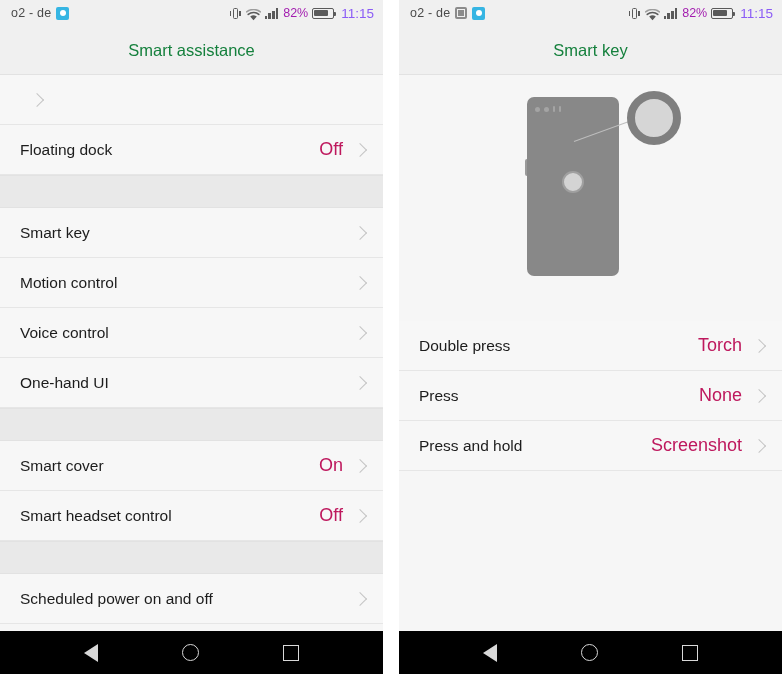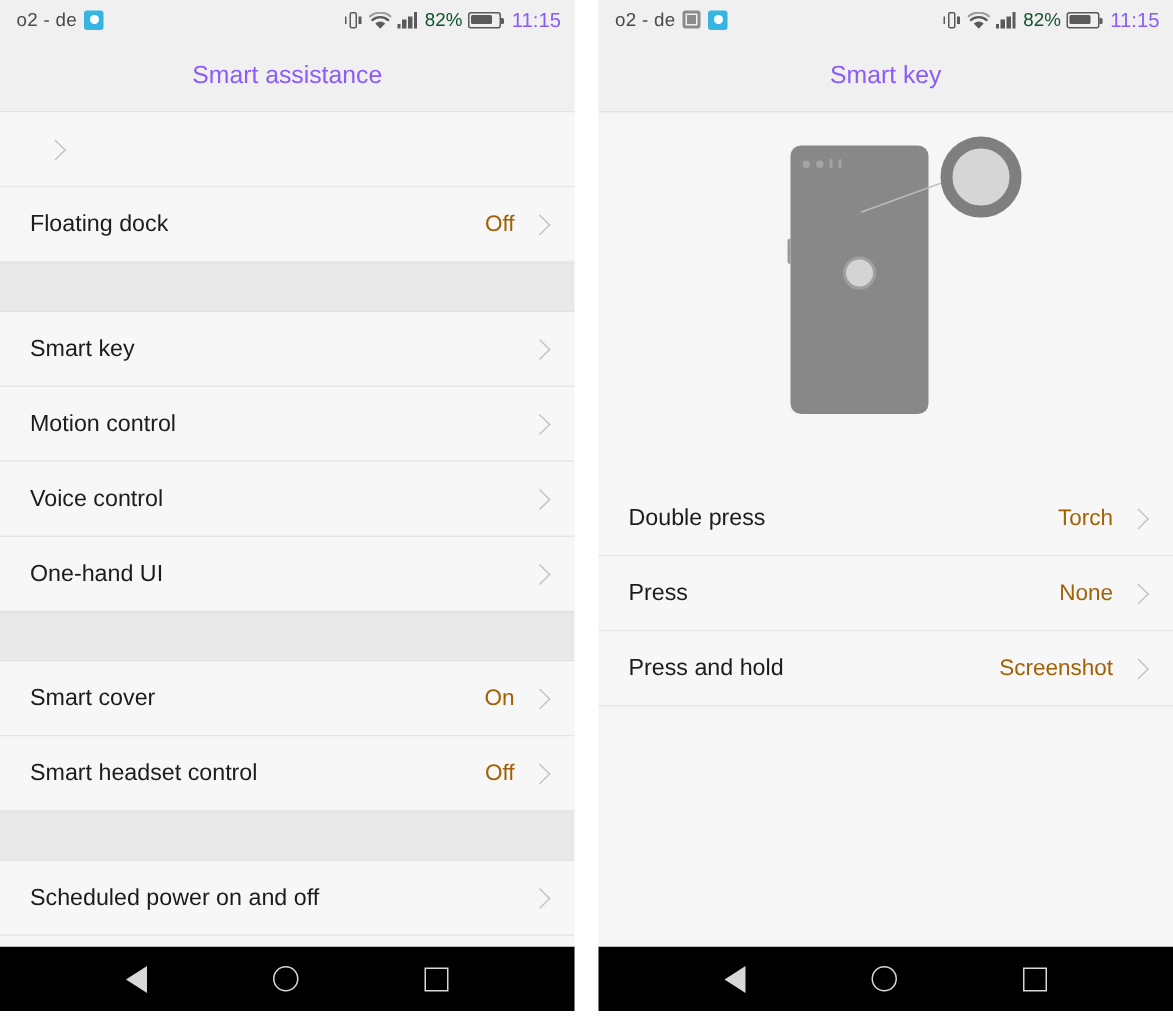--- a/index.html
+++ b/index.html
@@ -123,21 +123,21 @@
     display: block;
     width: 2.4px;
     background: #5a5a5a;
   }
   .icon-signal i:nth-child(1) { height: 3px; }
   .icon-signal i:nth-child(2) { height: 5.5px; }
   .icon-signal i:nth-child(3) { height: 8px; }
   .icon-signal i:nth-child(4) { height: 10.5px; }
   .batt-text {
     font-size: 12.5px;
-    color: #14532d;
+    color: #a21caf;
     margin-left: 1px;
   }
   .icon-battery {
     width: 22px; height: 11px;
     border: 1.4px solid #5a5a5a;
     border-radius: 2px;
     position: relative;
     box-sizing: border-box;
     flex: 0 0 22px;
   }
@@ -168,21 +168,21 @@
     height: 48px;
     background: #f0f0f0;
     display: flex;
     align-items: center;
     justify-content: center;
     flex: 0 0 48px;
     border-bottom: 1px solid #e2e2e2;
   }
   .titlebar .title {
     font-size: 16.5px;
-    color: #8b5cf6;
+    color: #15803d;
   }
 
   
   .content {
     flex: 1 1 auto;
     background: #f6f6f6;
     overflow: hidden;
     position: relative;
   }
   .row {
@@ -195,22 +195,22 @@
     border-bottom: 1px solid #e6e6e6;
     position: relative;
   }
   .row .label {
     font-size: 15.5px;
     color: #1c1c1c;
     flex: 1 1 auto;
     white-space: nowrap;
   }
   .row .value {
-    font-size: 15px;
-    color: #a16207;
+    font-size: 18px;
+    color: #be185d;
     margin-right: 12px;
     white-space: nowrap;
   }
   .chev {
     width: 9px; height: 9px;
     border-top: 1.6px solid #c4c4c4;
     border-right: 1.6px solid #c4c4c4;
     transform: rotate(45deg);
     flex: 0 0 9px;
     margin-right: 4px;

